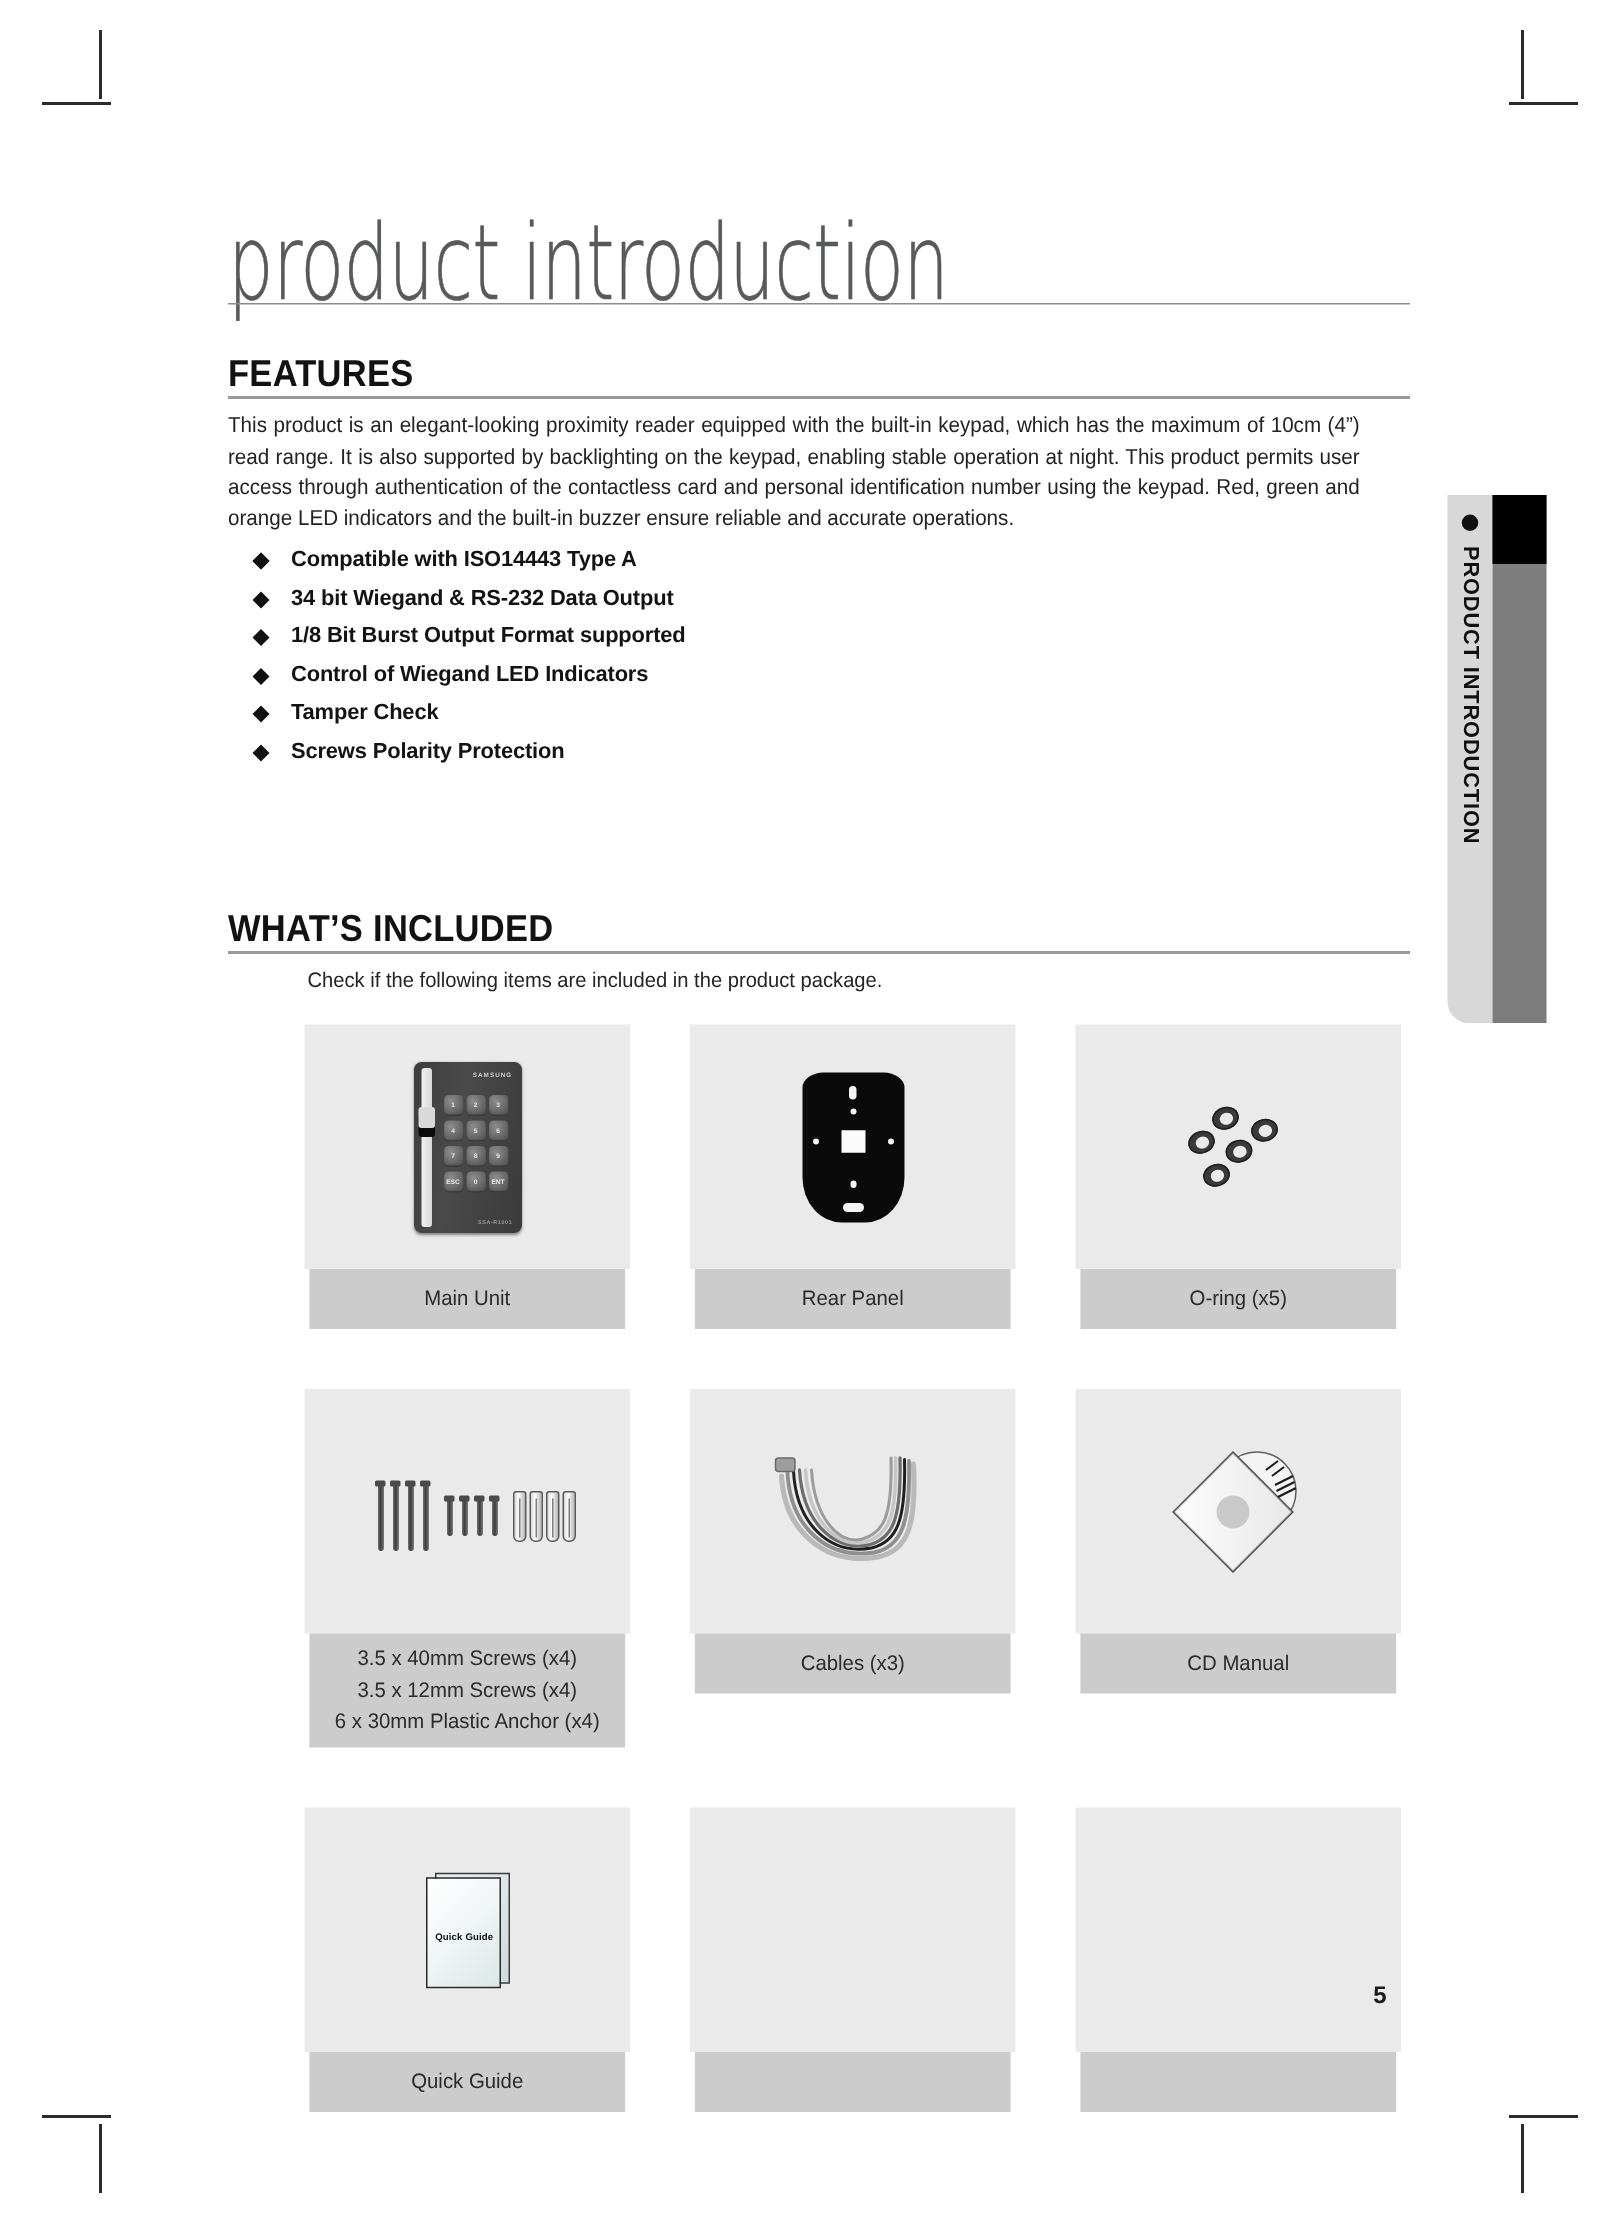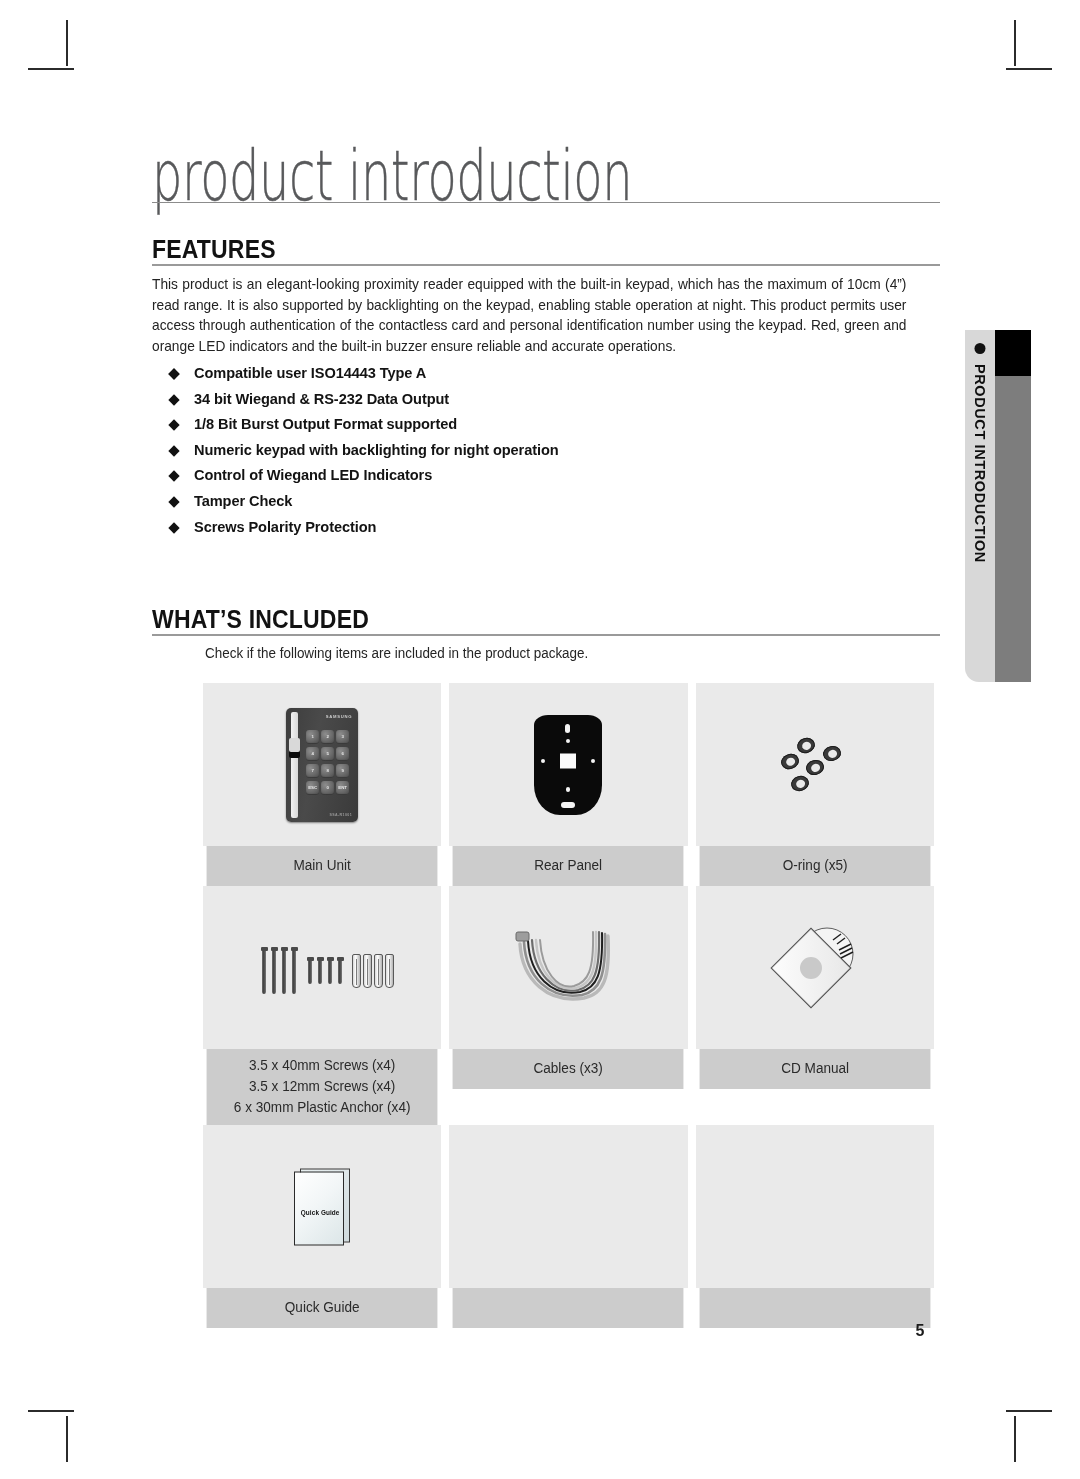--- a/index.html
+++ b/index.html
@@ -153,20 +153,21 @@
   .grid {
     position: absolute;
     left: 203px;
     top: 683px;
     width: 731px;
     display: grid;
     grid-template-columns: repeat(3, 1fr);
     grid-auto-rows: auto;
     column-gap: 8px;
     row-gap: 0px;
+    gap: 40px;
   }
   .cell {
     display: flex;
     flex-direction: column;
   }
   .cell-art {
     height: 163px;
     background: #eaeaea;
     position: relative;
     overflow: hidden;
@@ -514,33 +515,29 @@
   <div class="section-head" id="features-head">FEATURES</div>
   <div class="section-rule" id="features-rule"></div>
   <div class="body-para">This product is an elegant-looking proximity reader equipped with the built-in keypad, which has the maximum of 10cm (4”) read range. It is also supported by backlighting on the keypad, enabling stable operation at night. This product permits user access through authentication of the contactless card and personal identification number  using the keypad. Red, green and orange LED indicators and the built-in buzzer ensure reliable and accurate operations.</div>
 
   <div class="feature-list">
     <div class="feature-item">
       <span class="bullet-diamond"></span>
     </div>
     <div class="feature-item">
       <span class="bullet-diamond"></span>
-      <span>Compatible user ISO14443 Type A</span>
+      <span>Compatible with ISO14443 Type A</span>
     </div>
     <div class="feature-item">
       <span class="bullet-diamond"></span>
       <span>34 bit Wiegand &amp; RS-232 Data Output</span>
     </div>
     <div class="feature-item">
       <span class="bullet-diamond"></span>
       <span>1/8 Bit Burst Output Format supported</span>
-    </div>
-    <div class="feature-item">
-      <span class="bullet-diamond"></span>
-      <span>Numeric keypad with backlighting for night operation</span>
     </div>
     <div class="feature-item">
       <span class="bullet-diamond"></span>
       <span>Control of Wiegand LED Indicators</span>
     </div>
     <div class="feature-item">
       <span class="bullet-diamond"></span>
       <span>Tamper Check</span>
     </div>
     <div class="feature-item">

